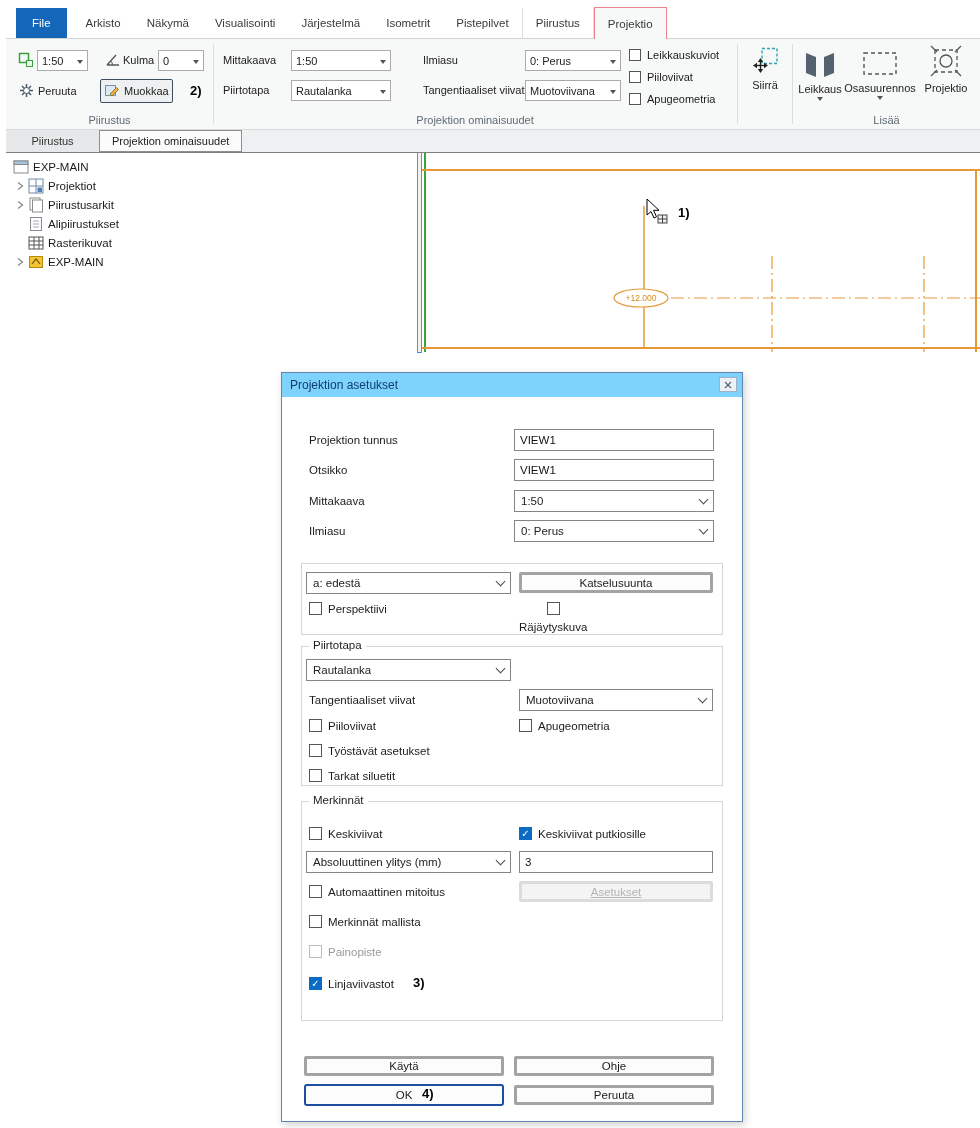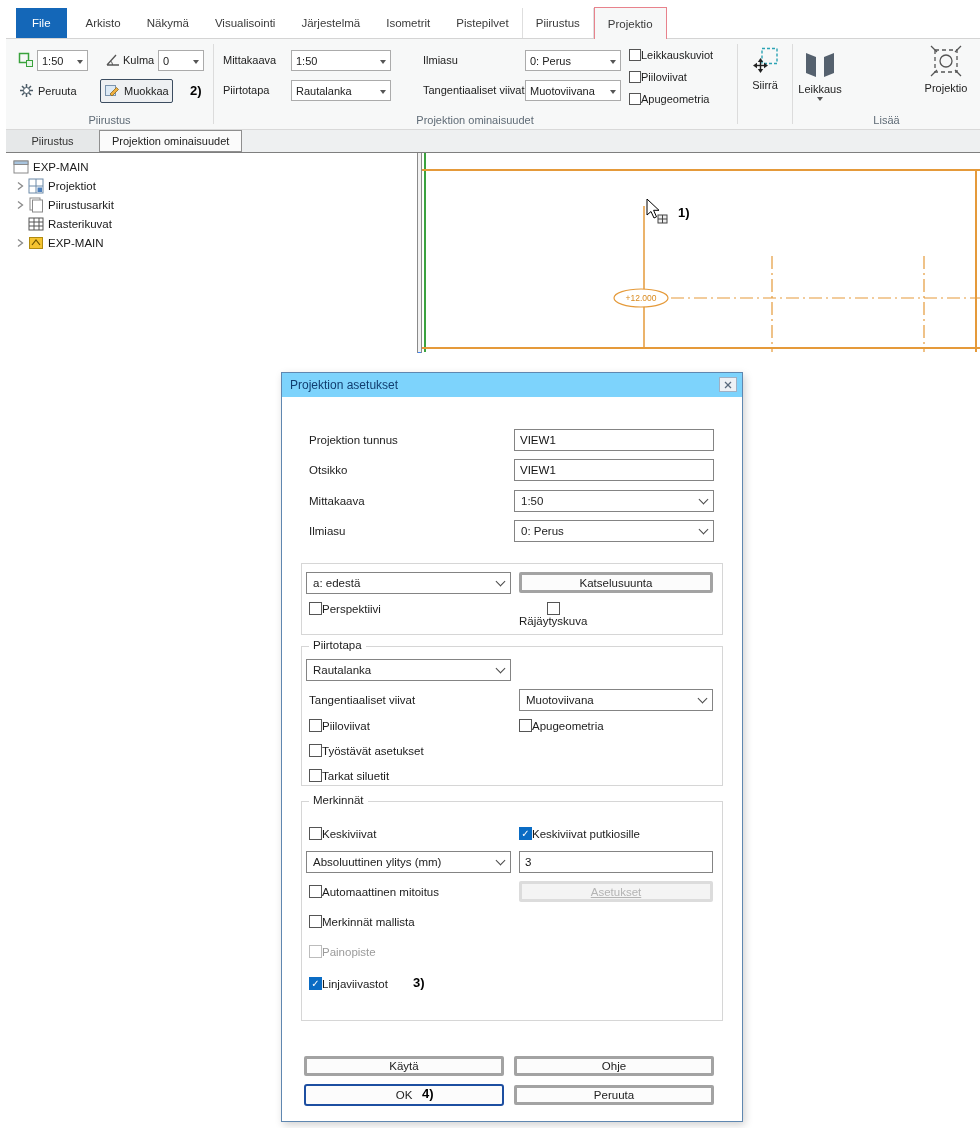--- a/index.html
+++ b/index.html
@@ -29,21 +29,21 @@
   .rbtn { position:absolute; height:22px; display:flex; align-items:center; gap:4px; padding:0 3px; font-size:11px; cursor:default; }
   .rbtn-muokkaa { border:1px solid #3c4d60; background:#eef0f2; border-radius:2px; height:24px; }
   .vsep { position:absolute; top:5px; bottom:5px; width:1px; background:#dcdcdc; }
   .glabel { position:absolute; top:75px; font-size:11px; color:#5f6b76; text-align:center; }
   .bigbtn { position:absolute; top:2px; height:74px; display:flex; flex-direction:column; align-items:center; cursor:default; }
   .bigbtn .blabel { font-size:11px; color:#222; margin-top:3px; white-space:nowrap; }
   .bigbtn .tri { margin:2px 0 0 0; }
   .ann { position:absolute; font-weight:bold; font-size:13px; color:#000; z-index:5; }
 
   
-  .chk { position:absolute; display:flex; align-items:center; font-size:11.5px; color:#1c1c1c; cursor:default; white-space:nowrap; }
+  .chk { position:absolute; display:flex; align-items:center; gap:6px; font-size:11.5px; color:#1c1c1c; cursor:default; white-space:nowrap; }
   .chk .box { width:13px; height:13px; border:1px solid #555; background:#fff; display:inline-flex;
               align-items:center; justify-content:center; flex:none; }
   .chk.on .box { background:#0a6cc4; border-color:#0a6cc4; }
   .chk.on .box::after { content:"✓"; color:#fff; font-size:10px; line-height:1; }
   .chk.dis .box { border-color:#bcbcbc; }
   .chk.dis .lbl { color:#9b9b9b; }
   .rchk { font-size:11px; }
   .rchk .box { width:12px; height:12px; }
 
   
@@ -210,20 +210,29 @@
     <div class="bigbtn" style="left:790px;width:48px;">
       <span style="margin-top:7px;">
         <svg width="34" height="30">
             <polygon points="3,5 13,9 13,29 3,25" fill="#55616e"></polygon>
             <polygon points="31,5 21,9 21,29 31,25" fill="#55616e"></polygon>
           </svg>
       </span>
       <span class="blabel">Leikkaus</span>
       <span class="tri"></span>
     </div>
+    <div class="bigbtn" style="left:840px;width:68px;">
+      <span style="margin-top:10px;">
+        <svg width="36" height="26">
+            <rect x="2" y="2" width="32" height="21" fill="none" stroke="#555" stroke-width="1.4" stroke-dasharray="4 3"></rect>
+          </svg>
+      </span>
+      <span class="blabel">Osasuurennos</span>
+      <span class="tri"></span>
+    </div>
     <div class="bigbtn" style="left:912px;width:56px;">
       <span style="margin-top:4px;">
         <svg width="32" height="32">
           <rect x="5" y="5" width="22" height="22" fill="none" stroke="#555" stroke-width="1.3" stroke-dasharray="4 3"></rect>
           <circle cx="16" cy="16" r="6" fill="none" stroke="#555" stroke-width="1.3"></circle>
           <g stroke="#555" stroke-width="1.2">
               <line x1="1" y1="1" x2="7" y2="7"></line>
               <line x1="31" y1="1" x2="25" y2="7"></line>
               <line x1="1" y1="31" x2="7" y2="25"></line>
               <line x1="31" y1="31" x2="25" y2="25"></line>
@@ -277,20 +286,32 @@
               <polyline points="3,1.5 7.5,5 3,8.5" fill="none" stroke="#8a8a8a" stroke-width="1.3"></polyline>
             </svg>
         </span>
         <span class="ticon">
           <svg width="16" height="16">
               <rect x="2" y="1" width="10" height="12" fill="#fff" stroke="#8a8a8a"></rect>
               <rect x="4.5" y="3" width="10" height="12" fill="#fff" stroke="#8a8a8a"></rect>
             </svg>
         </span>
         <span class="tlabel">Piirustusarkit</span>
+      </div>
+      <div class="trow" style="padding-left:6px;">
+        <span class="tchev"></span>
+        <span class="ticon">
+          <svg width="16" height="16">
+              <rect x="2.5" y="1.5" width="11" height="13" fill="#fff" stroke="#8a8a8a"></rect>
+              <line x1="5" y1="5" x2="11" y2="5" stroke="#9aaabb"></line>
+              <line x1="5" y1="8" x2="11" y2="8" stroke="#9aaabb"></line>
+              <line x1="5" y1="11" x2="11" y2="11" stroke="#9aaabb"></line>
+            </svg>
+        </span>
+        <span class="tlabel">Alipiirustukset</span>
       </div>
       <div class="trow" style="padding-left:6px;">
         <span class="tchev"></span>
         <span class="ticon">
           <svg width="16" height="16">
               <rect x="1" y="2" width="14" height="12" fill="#fff" stroke="#555"></rect>
               <line x1="1" y1="6" x2="15" y2="6" stroke="#555"></line>
               <line x1="1" y1="10" x2="15" y2="10" stroke="#555"></line>
               <line x1="6" y1="2" x2="6" y2="14" stroke="#555"></line>
               <line x1="11" y1="2" x2="11" y2="14" stroke="#555"></line>

